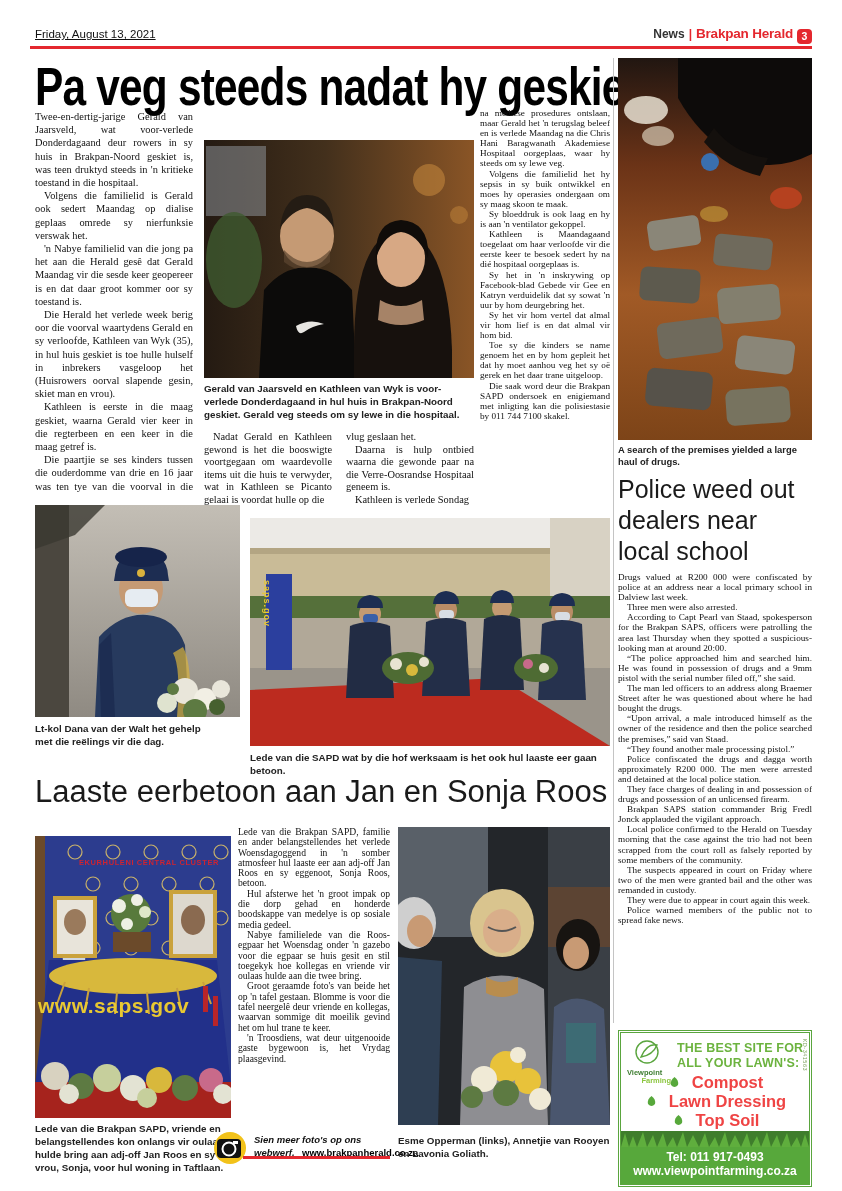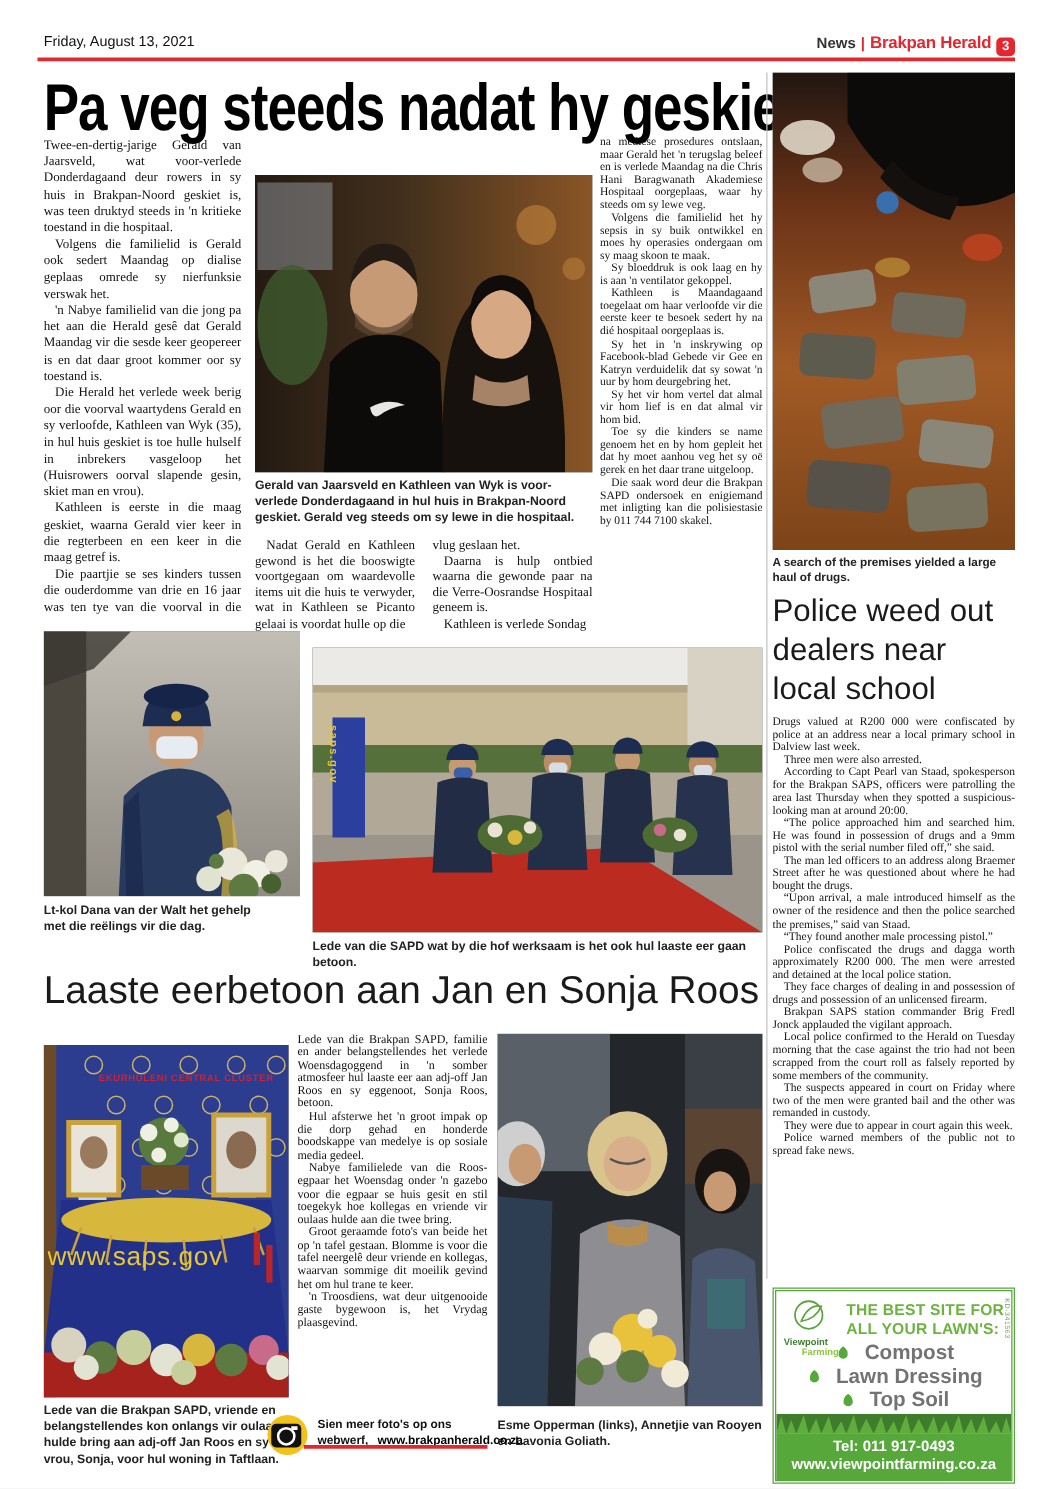--- a/index.html
+++ b/index.html
@@ -1,20 +1,20 @@
 <!DOCTYPE html>
 <html><head>
 <meta charset="utf-8">
 <style>
   html,body{margin:0;padding:0;background:#e9e9e9;}
   #canvas{position:relative;width:842px;height:1191px;background:#ffffff;margin:0 auto;
           font-family:"Liberation Serif",serif;color:#111;overflow:hidden;}
   .abs{position:absolute;}
   
-  .hdr-date{font-family:"Liberation Sans",sans-serif;font-size:11.5px;color:#111;}
+  .hdr-date{font-family:"Liberation Sans",sans-serif;font-size:11.5px;color:#111;text-decoration:underline;}
   .hdr-right{font-family:"Liberation Sans",sans-serif;font-size:12px;color:#222;white-space:nowrap;}
   .hdr-right .sec{font-weight:bold;color:#333;}
   .hdr-right .bar{color:#e4272e;font-weight:bold;margin:0 4px;}
   .hdr-right .mast{color:#e4272e;font-weight:bold;font-size:13.5px;letter-spacing:-.2px;}
   .pageno{display:inline-block;background:#e4272e;color:#fff;font-weight:bold;font-size:10.5px;
           width:15px;height:15px;line-height:15px;text-align:center;border-radius:4px;margin-left:4px;vertical-align:-2px;}
   .redrule{background:#e4272e;height:3px;}
   
   .main-hl{font-family:"Liberation Sans",sans-serif;font-weight:800;font-size:53px;color:#000;
            transform:scaleX(.8);transform-origin:left top;white-space:nowrap;letter-spacing:-1px;}
@@ -27,32 +27,32 @@
   .b2{font-size:10.4px;line-height:12.6px;}
   .b3{font-size:9.2px;line-height:10.1px;}
   .b4{font-size:9.6px;line-height:10.3px;}
   
   .cap{font-family:"Liberation Sans",sans-serif;font-weight:bold;font-size:9.8px;line-height:13px;color:#222;}
   .photo{overflow:hidden;background:#888;}
   .vrule{background:#c4c4c4;width:1px;}
   
   .ov-banner{font-family:"Liberation Sans",sans-serif;font-weight:bold;color:#cc2433;font-size:7.5px;
              letter-spacing:.6px;text-align:center;white-space:nowrap;margin-left:16px;}
-  .ov-web{font-family:"Liberation Sans",sans-serif;font-weight:normal;color:#e8c832;font-size:21px;
+  .ov-web{font-family:"Liberation Sans",sans-serif;font-weight:bold;color:#e8c832;font-size:21px;
           letter-spacing:.5px;white-space:nowrap;}
   .ov-vert{font-family:"Liberation Sans",sans-serif;font-weight:bold;color:#e8c832;font-size:9px;
            transform:rotate(90deg);transform-origin:left top;white-space:nowrap;letter-spacing:1px;}
   
   .promo-text{font-family:"Liberation Sans",sans-serif;font-weight:bold;font-size:9.5px;line-height:13px;color:#111;}
   .promo-url{color:#000;margin-left:48px;}
   .red-underline{background:#e4272e;height:2.5px;}
   
   .ad{border:3px double #5aa53e;background:#fff;box-sizing:border-box;font-family:"Liberation Sans",sans-serif;}
   .ad-head{color:#6cb33f;font-weight:bold;font-size:12.5px;line-height:14.5px;letter-spacing:.2px;}
-  .ad-item{color:#737373;font-weight:bold;font-size:16.5px;line-height:19px;display:flex;align-items:center;justify-content:center;gap:12px;}
+  .ad-item{color:#ef4444;font-weight:bold;font-size:16.5px;line-height:19px;display:flex;align-items:center;justify-content:center;gap:12px;}
   .ad-band{background:#57a83b;color:#fff;font-weight:bold;text-align:center;}
   .ad-brand1{color:#3e7d31;font-weight:bold;font-size:7.5px;line-height:8px;}
   .ad-brand2{color:#8cc63f;font-weight:bold;font-size:7.5px;line-height:8px;}
   .ad-code{position:absolute;right:1px;top:38px;color:#7aa05a;font-size:5.5px;
            transform:rotate(90deg);transform-origin:right top;letter-spacing:.5px;}
 </style>
 </head>
 <body>
 
 <div id="canvas">
@@ -337,21 +337,21 @@
 
   <div class="abs" style="left:212px;top:1128px;width:178px;height:40px;">
     <div class="abs" style="left:0;top:2px;width:36px;height:36px;">
       <svg width="36" height="36" viewBox="0 0 36 36">
         <circle cx="18" cy="18" r="16" fill="#f2c21a"></circle>
         <rect x="5" y="9" width="24" height="19" rx="4" fill="#111"></rect>
         <circle cx="17" cy="19" r="6.5" fill="none" stroke="#fff" stroke-width="2"></circle>
         <rect x="21" y="11" width="5" height="3" fill="#fff"></rect>
       </svg>
     </div>
-    <div class="abs promo-text" style="left:42px;top:5px;width:136px;">Sien meer foto's op ons webwerf,</div>
+    <div class="abs promo-text" style="left:42px;top:5px;width:136px;font-style:italic;">Sien meer foto's op ons webwerf,</div>
     <div class="abs promo-text promo-url" style="left:42px;top:18px;width:136px;">www.brakpanherald.co.za</div>
   </div>
   <div class="abs red-underline" style="left:243px;top:1156px;width:147px;"></div>
 
   <div class="abs photo" style="left:618px;top:58px;width:194px;height:382px;">
     <svg width="194" height="382" viewBox="0 0 194 382">
       <defs>
         <linearGradient id="drg" x1="0" y1="0" x2="0" y2="1">
           <stop offset="0" stop-color="#211611"></stop>
             <stop offset=".28" stop-color="#6b3317"></stop>

